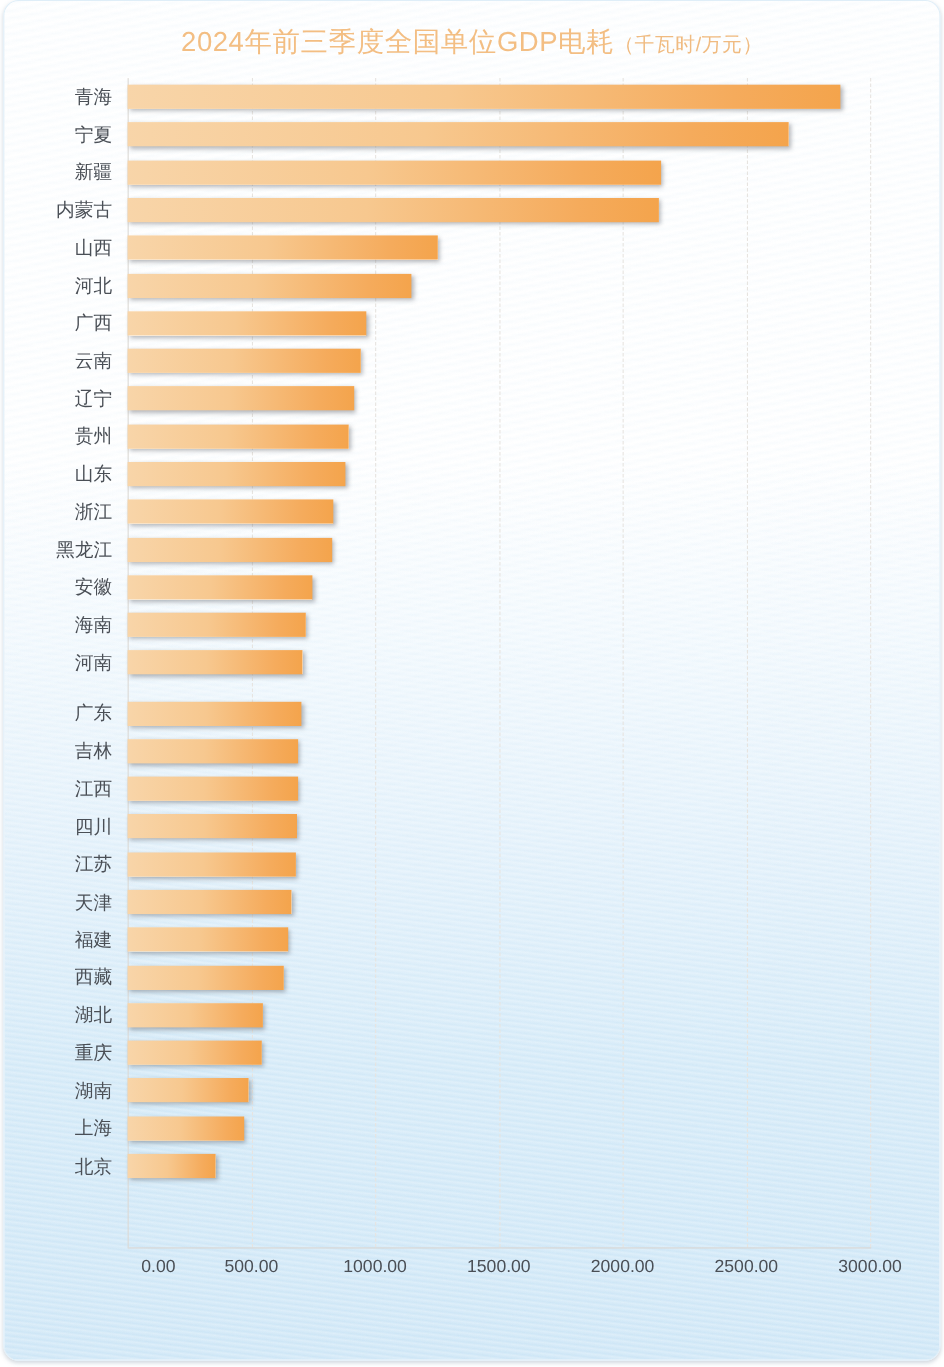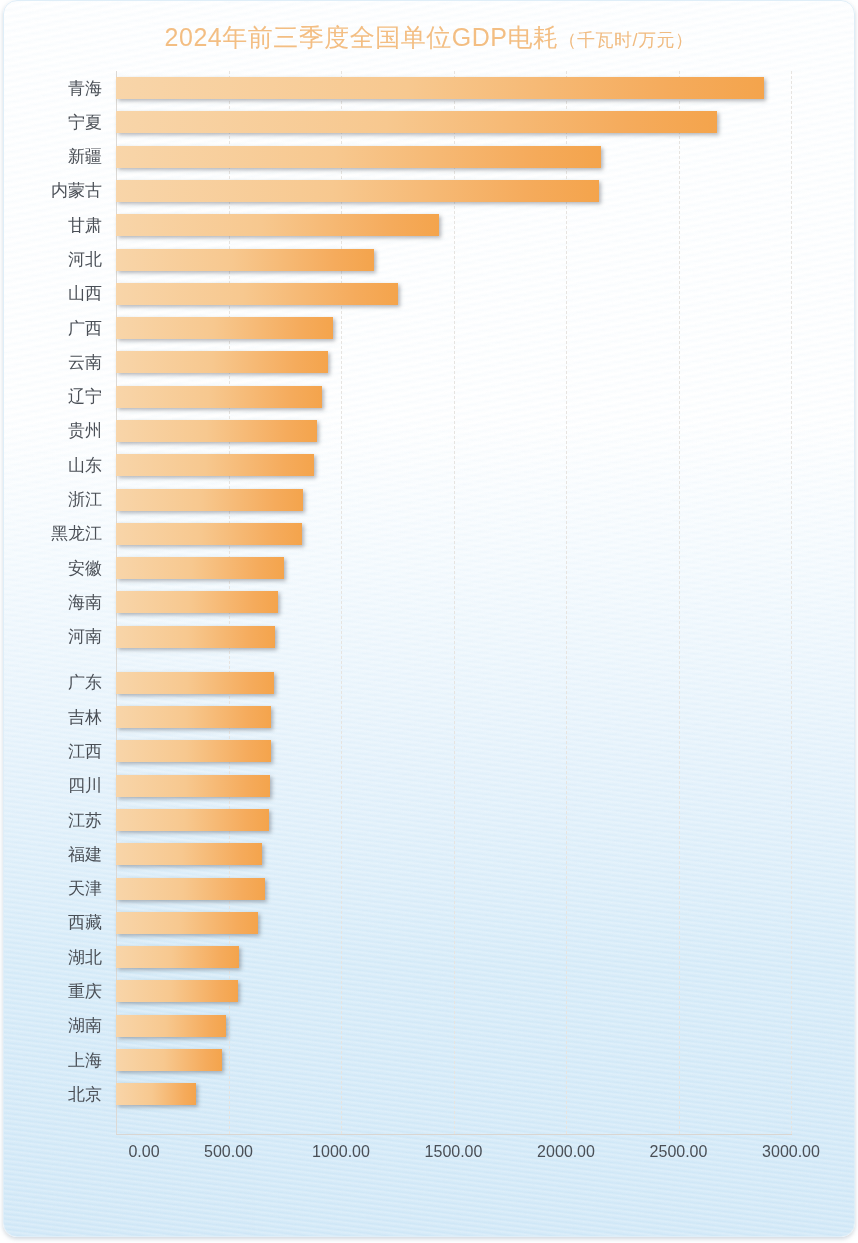--- a/index.html
+++ b/index.html
@@ -185,38 +185,32 @@
           </div>
         </div>
         <div class="row" style="height: 34.2903px;">
           <div class="bar-wrap">
             <div class="cat-label">内蒙古</div>
             <div class="bar" title="内蒙古 2145" style="width: 482.625px;"></div>
           </div>
         </div>
         <div class="row" style="height: 34.2903px;">
           <div class="bar-wrap">
-            <div class="cat-label">甘肃</div>
-            <div class="bar" title="甘肃 1435" style="width: 322.875px;"></div>
+            <div class="cat-label">山西</div>
+            <div class="bar" title="山西 1255" style="width: 282.375px;"></div>
           </div>
         </div>
         <div class="row" style="height: 34.2903px;">
           <div class="bar-wrap">
             <div class="cat-label">河北</div>
             <div class="bar" title="河北 1145" style="width: 257.625px;"></div>
           </div>
         </div>
         <div class="row" style="height: 34.2903px;">
           <div class="bar-wrap">
-            <div class="cat-label">山西</div>
-            <div class="bar" title="山西 1255" style="width: 282.375px;"></div>
-          </div>
-        </div>
-        <div class="row" style="height: 34.2903px;">
-          <div class="bar-wrap">
             <div class="cat-label">广西</div>
             <div class="bar" title="广西 965" style="width: 217.125px;"></div>
           </div>
         </div>
         <div class="row" style="height: 34.2903px;">
           <div class="bar-wrap">
             <div class="cat-label">云南</div>
             <div class="bar" title="云南 940" style="width: 211.5px;"></div>
           </div>
         </div>
@@ -293,28 +287,28 @@
           </div>
         </div>
         <div class="row" style="height: 34.2903px;">
           <div class="bar-wrap">
             <div class="cat-label">江苏</div>
             <div class="bar" title="江苏 680" style="width: 153px;"></div>
           </div>
         </div>
         <div class="row" style="height: 34.2903px;">
           <div class="bar-wrap">
+            <div class="cat-label">天津</div>
+            <div class="bar" title="天津 660" style="width: 148.5px;"></div>
+          </div>
+        </div>
+        <div class="row" style="height: 34.2903px;">
+          <div class="bar-wrap">
             <div class="cat-label">福建</div>
             <div class="bar" title="福建 650" style="width: 146.25px;"></div>
-          </div>
-        </div>
-        <div class="row" style="height: 34.2903px;">
-          <div class="bar-wrap">
-            <div class="cat-label">天津</div>
-            <div class="bar" title="天津 660" style="width: 148.5px;"></div>
           </div>
         </div>
         <div class="row" style="height: 34.2903px; text-align: right;">
           <div class="bar-wrap">
             <div class="cat-label">西藏</div>
             <div class="bar" title="西藏 630" style="width: 141.75px;"></div>
           </div>
         </div>
         <div class="row" style="height: 34.2903px;">
           <div class="bar-wrap">

